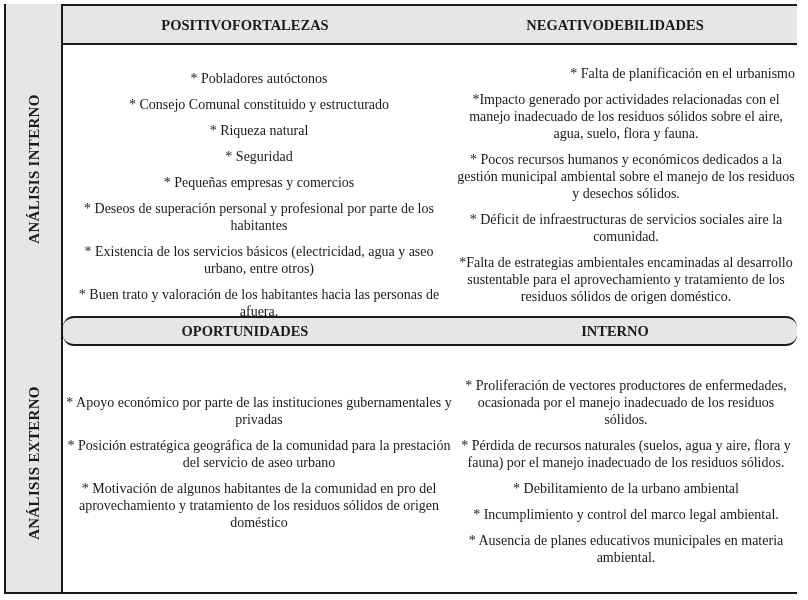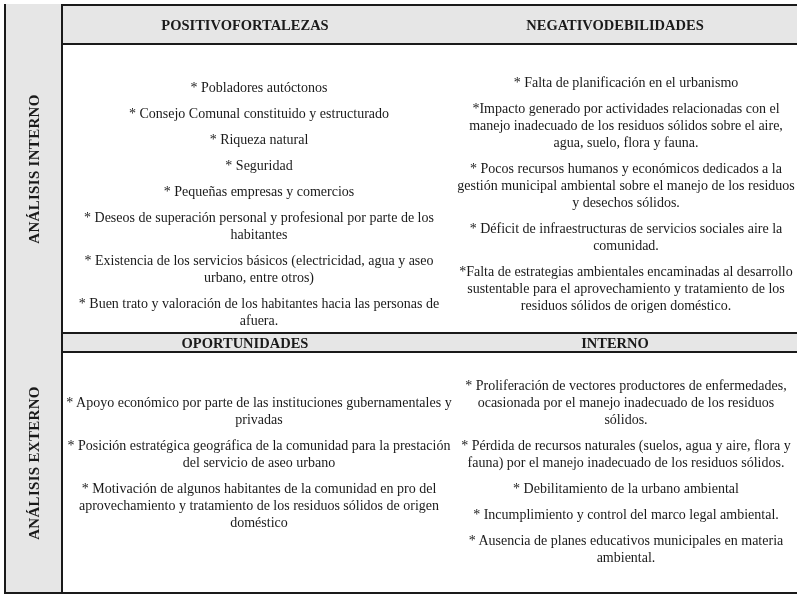--- a/index.html
+++ b/index.html
@@ -49,56 +49,56 @@
       position: absolute;
       left: 59px;
       right: 0;
       background: #e6e6e6;
       border-top: 2px solid #1a1a1a;
       border-bottom: 2px solid #1a1a1a;
       box-sizing: border-box;
       display: flex;
     }
     .band.top { top: 0; height: 41px; }
-    .band.mid { top: 328px; height: 21px; }
+    .band.mid { top: 312px; height: 30px; border-radius: 11px; }
     .band .hcell {
       flex: 1;
       display: flex;
       flex-direction: row;
       align-items: center;
       justify-content: center;
       font-weight: bold;
       font-size: 14.5px;
       line-height: 18px;
       text-align: center;
     }
     .band .hcell.left { padding-left: 0; }
     .band .hcell.right { padding-left: 6px; }
     
     .content {
       position: absolute;
       left: 59px;
       right: 0;
       display: flex;
     }
-    .content.top { top: 56px; height: 287px; }
+    .content.top { top: 47px; height: 287px; }
     .content.bottom { top: 358px; height: 232px; border-bottom: 2px solid #1a1a1a; box-sizing: border-box; }
     .col {
       flex: 1;
       display: flex;
       flex-direction: column;
       align-items: center;
       text-align: center;
       font-size: 14px;
       line-height: 17px;
     }
     .col.left { width: 392px; flex: none; padding: 0 2px; box-sizing: border-box; }
     .col.right { flex: 1; padding: 0 2px; box-sizing: border-box; }
     .content.top .col { padding-top: 19px; }
-    .content.top .col.right { padding-top: 14px; }
+    .content.top .col.right { padding-top: 14px; align-items: flex-end; }
     .content.bottom .col.left { justify-content: center; padding-bottom: 20px; align-items: center; }
     .content.bottom .col.right { padding-top: 15px; }
     .item {
       margin-bottom: 9px;
     }
     .content.top .col.left .item { margin-bottom: 9px; }
   </style>
 </head>
 <body>
 

